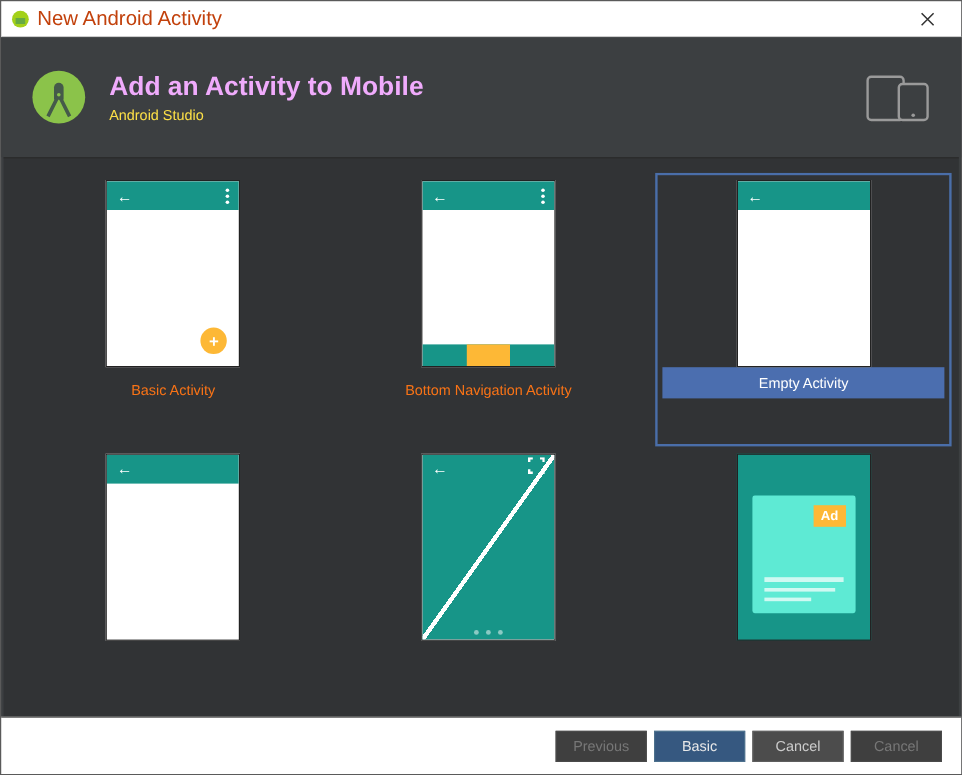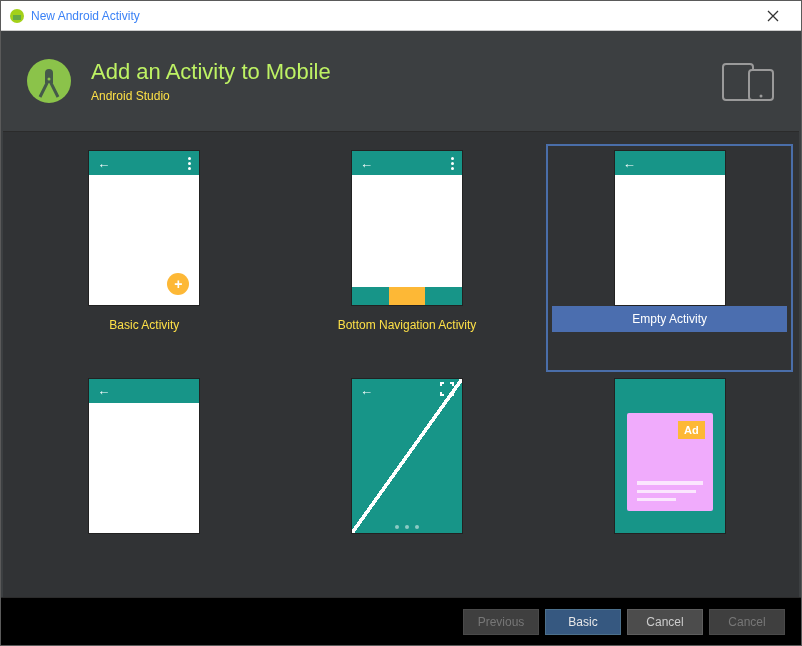--- a/index.html
+++ b/index.html
@@ -17,22 +17,22 @@
     display: flex;
     flex-direction: column;
     background: #3c3f41;
   }
   .titlebar {
     height: 30px;
     background: #fff;
     display: flex;
     align-items: center;
     padding: 0 8px;
-    color: #3b82f6;
-    font-size: 12px;
+    color: #c2410c;
+    font-size: 17px;
     border-bottom: 1px solid #ccc;
   }
   .titlebar .asicon {
     width: 16px; height: 16px; margin-right: 6px;
     position: relative;
   }
   .titlebar .asicon svg { width: 16px; height: 16px; }
   .titlebar .spacer { flex: 1; }
   .titlebar .close {
     width: 40px; height: 28px; display:flex; align-items:center; justify-content:center;
@@ -41,21 +41,21 @@
   .header {
     height: 100px;
     background: #3c3f41;
     display: flex;
     align-items: center;
     padding: 0 24px;
     gap: 18px;
   }
   .header .biglogo { width: 48px; height: 48px; }
   .header .titles { flex: 1; color: #e8e8e8; }
-  .header .titles h1 { font-size: 22px; font-weight: 400; color: #bef264; }
+  .header .titles h1 { font-size: 22px; font-weight: 700; color: #f0abfc; }
   .header .titles .sub { font-size: 12px; color: #fde047; margin-top: 4px; }
   .header .deviceicon { width: 56px; height: 42px; }
   .content-wrap {
     flex: 1;
     padding: 12px 2px 12px 18px;
     display: flex;
     overflow: hidden;
     background: #313335;
     border-top: 1px solid #2b2b2b;
     margin: 0 2px;
@@ -124,37 +124,37 @@
   .bottomnav .seg.active { background:#fdb836; }
   .full-teal { position:absolute; inset:0; background:#179588; }
   .diagline {
     position:absolute; inset:0;
     background: linear-gradient(to bottom right, transparent 49%, #fff 49%, #fff 51%, transparent 51%);
   }
   .pagerdots {
     position:absolute; bottom:4px; left:0; right:0; display:flex; justify-content:center; gap:6px;
   }
   .pagerdots span { width:4px; height:4px; border-radius:50%; background:rgba(255,255,255,0.5); }
-  .adcard { position:absolute; top:34px; left:12px; right:12px; bottom:22px; background:#f0abfc; border-radius:2px; padding:8px; }
+  .adcard { position:absolute; top:34px; left:12px; right:12px; bottom:22px; background:#5eead4; border-radius:2px; padding:8px; }
   .adbadge { position:absolute; top:8px; right:8px; background:#fdb836; color:#fff; font-size:11px; padding:3px 6px; font-weight:bold; }
   .adlines { position:absolute; bottom:10px; left:10px; right:10px; }
   .adlines div { height:3px; background:rgba(255,255,255,0.7); margin-top:5px; }
   .adlines div:nth-child(1){ width:100%; height:4px;}
   .adlines div:nth-child(2){ width:90%;}
   .adlines div:nth-child(3){ width:60%;}
   .cardlabel {
-    color: #fde047;
+    color: #f97316;
     font-size: 12px;
     text-align: center;
     padding: 12px 0 10px 0;
     width:100%;
   }
   .footer {
     height: 48px;
-    background: #000000;
+    background: #ffffff;
     border-top: 1px solid #2b2b2b;
     display:flex;
     align-items:center;
     justify-content:flex-end;
     gap: 6px;
     padding: 0 16px;
   }
   .btn {
     min-width: 76px;
     height: 26px;

